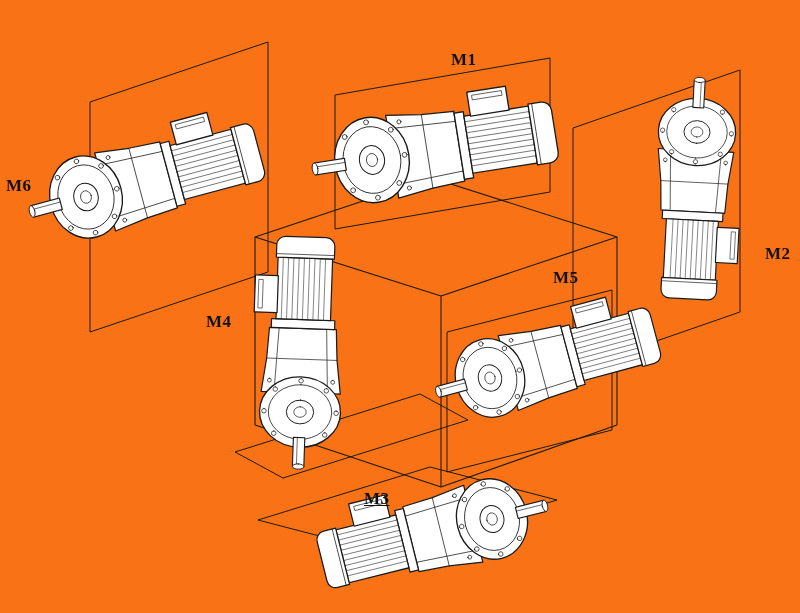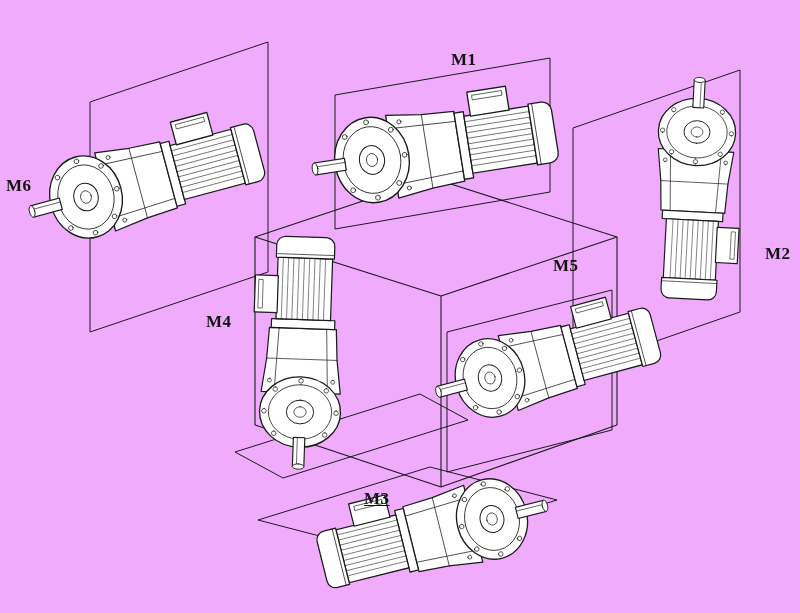--- a/index.html
+++ b/index.html
@@ -4,21 +4,21 @@
 <style>
   html, body {
     margin: 0;
     padding: 0;
     background: #ffffff;
   }
   .stage {
     position: relative;
     width: 800px;
     height: 613px;
-    background: #f0abfc;
+    background: #f97316;
     overflow: hidden;
     font-family: "Liberation Serif", serif;
   }
   .stage svg {
     position: absolute;
     left: 0;
     top: 0;
   }
   .lbl {
     position: absolute;
@@ -27,21 +27,21 @@
     font-size: 17px;
     color: #111111;
     letter-spacing: 0.5px;
     user-select: none;
     white-space: nowrap;
   }
   .lbl-m1 { left: 451px; top: 50px; }
   .lbl-m2 { left: 765px; top: 244px; }
   .lbl-m3 { left: 364px; top: 489px; text-decoration: underline; }
   .lbl-m4 { left: 206px; top: 312px; }
-  .lbl-m5 { left: 553px; top: 256px; }
+  .lbl-m5 { left: 553px; top: 268px; }
   .lbl-m6 { left: 6px;   top: 176px; }
 </style>
 </head>
 <body>
 
 <div class="stage">
 
   <svg width="800" height="613" viewBox="0 0 800 613" xmlns="http://www.w3.org/2000/svg">
 
     <defs>

